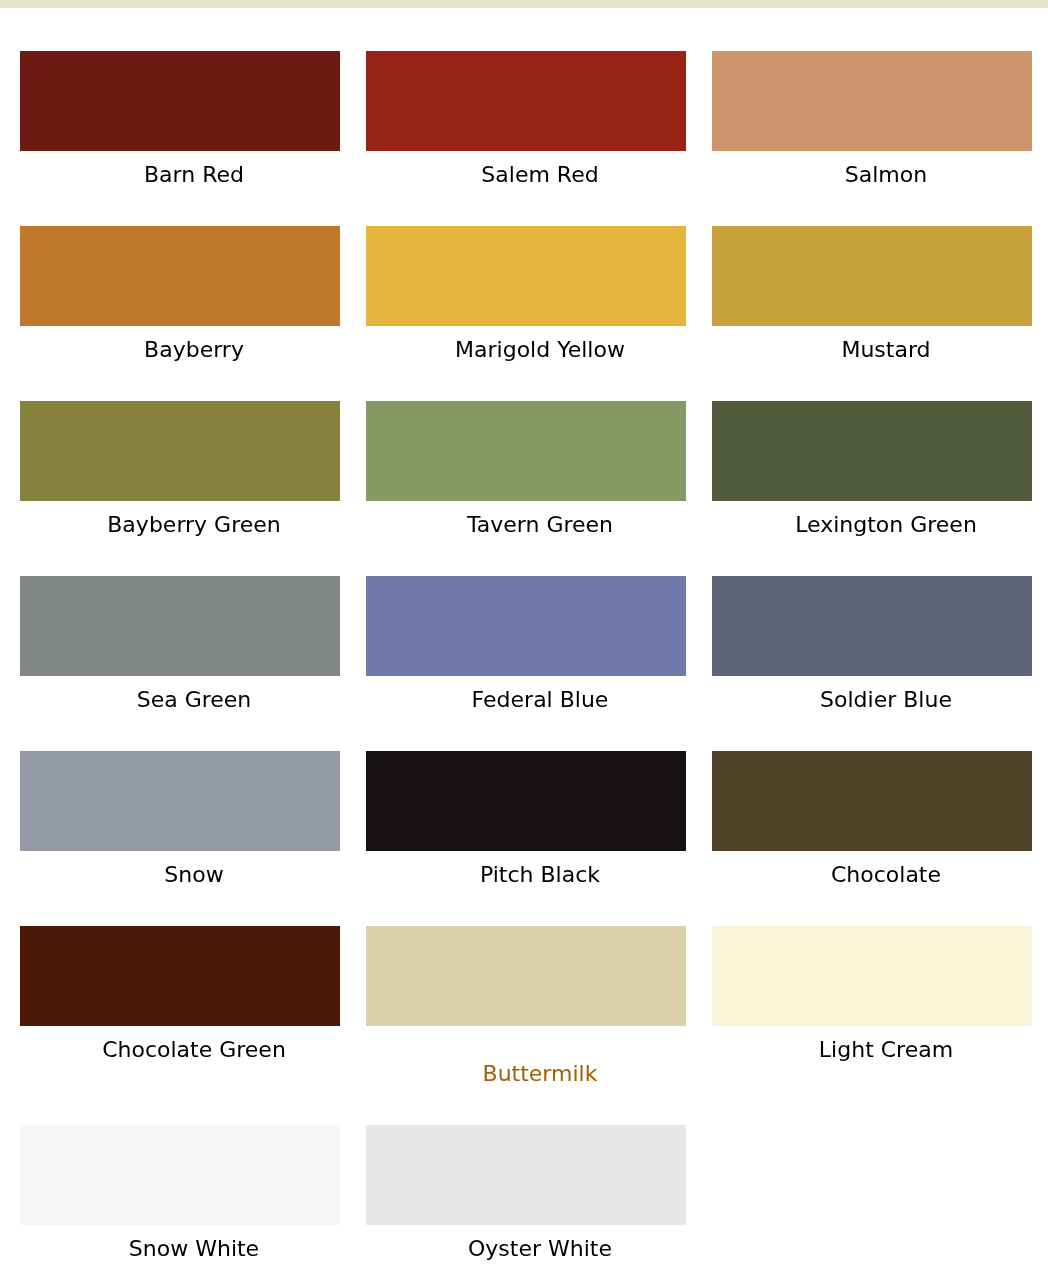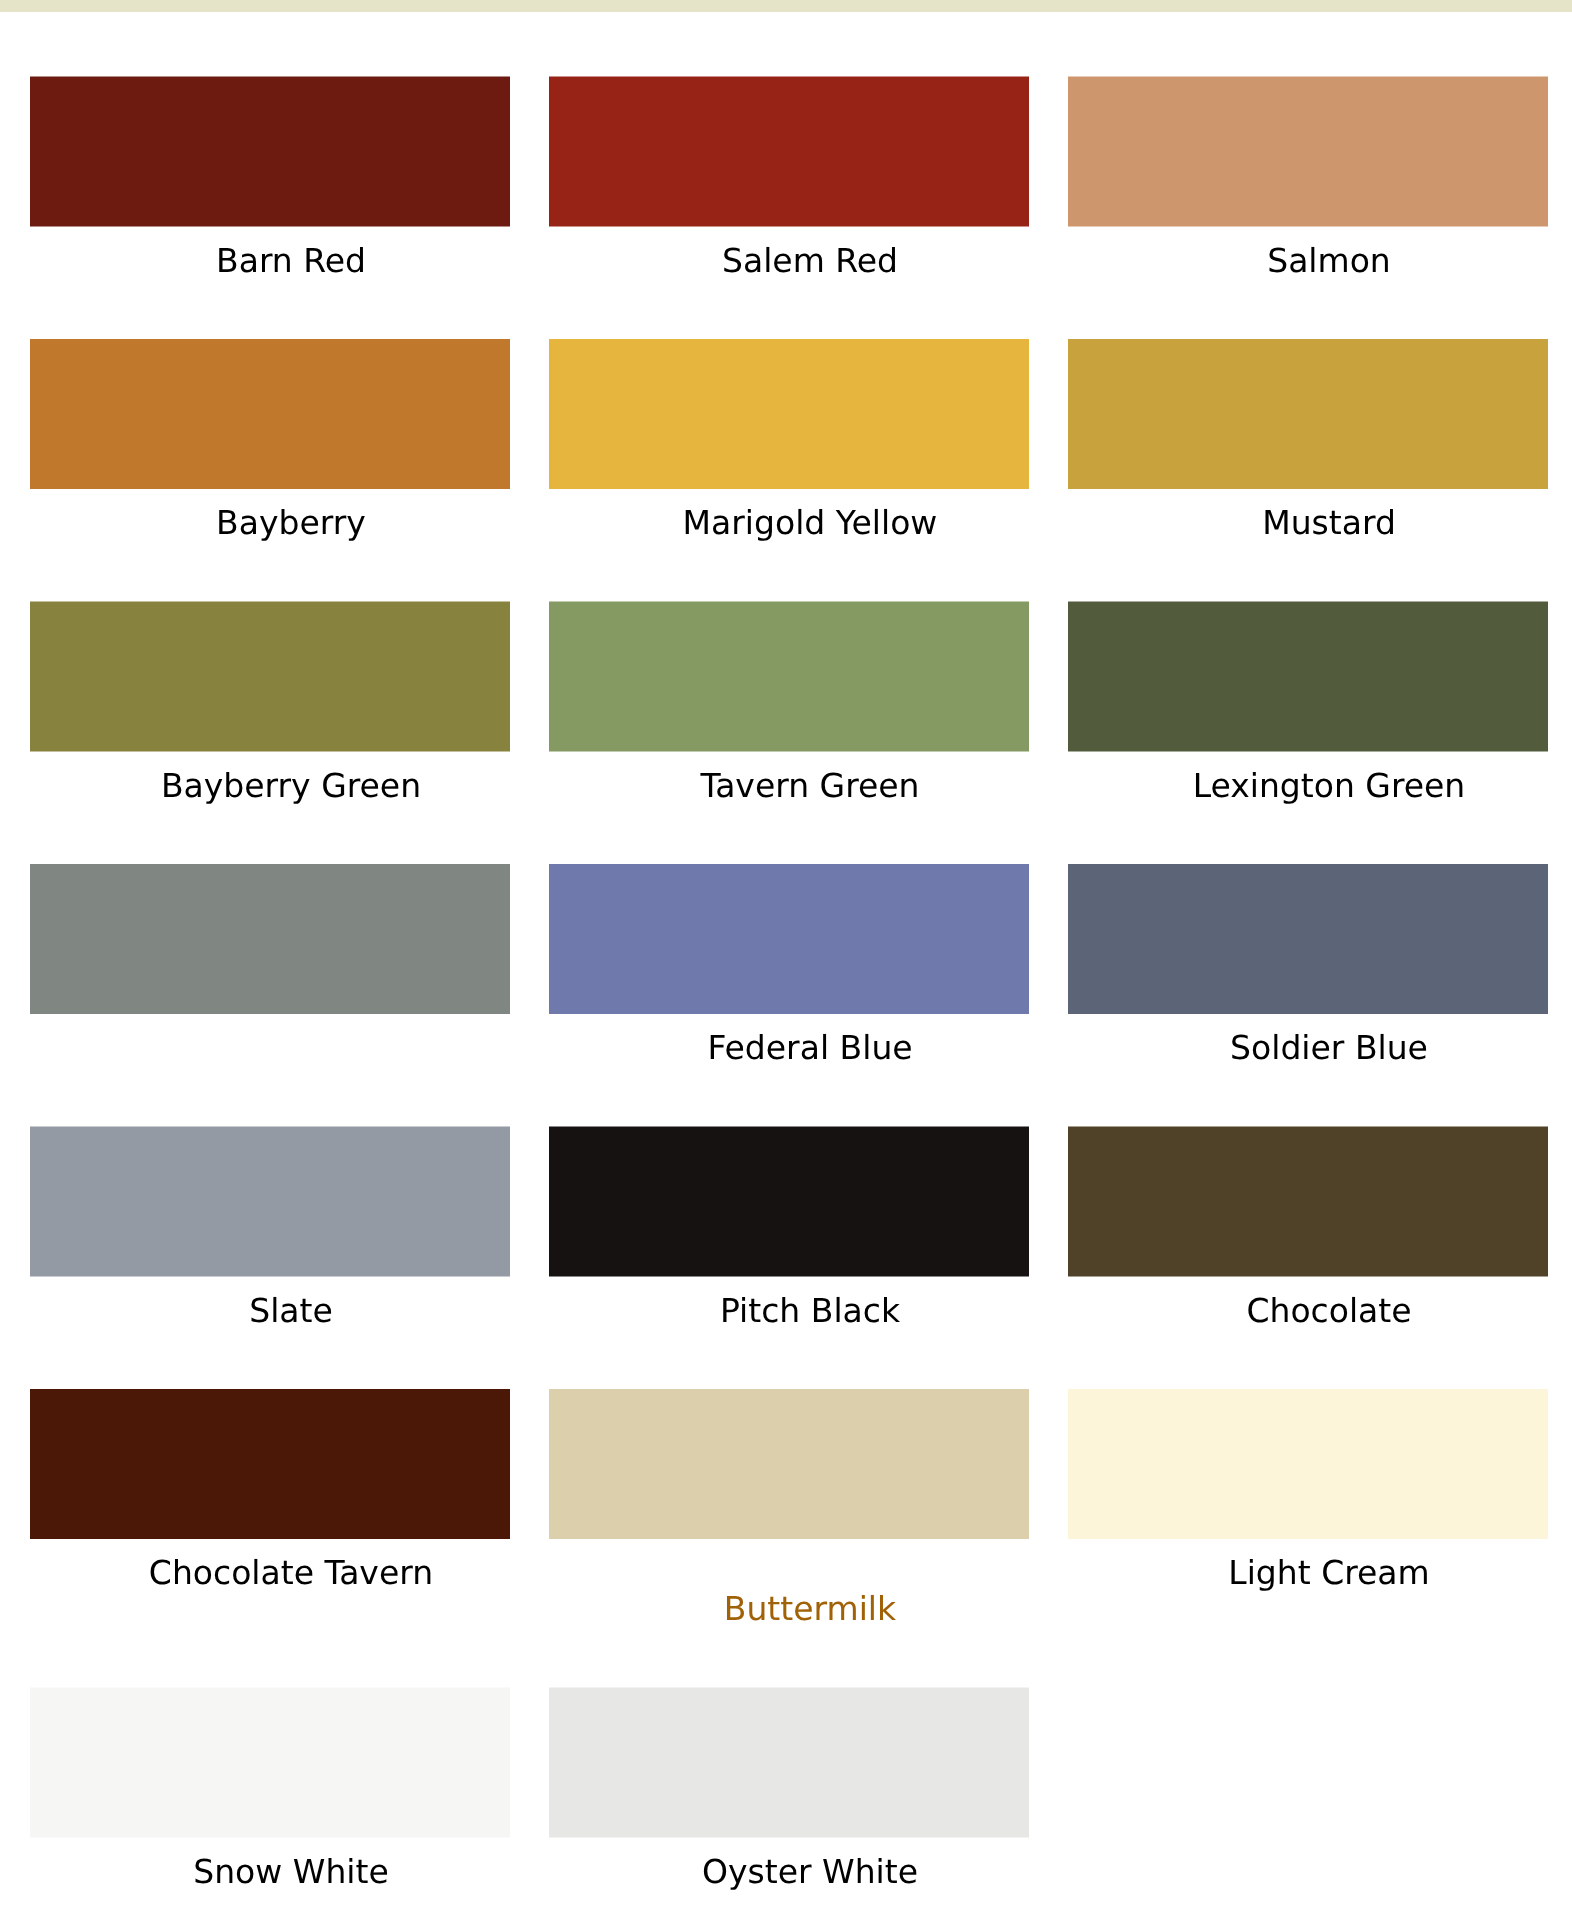--- a/index.html
+++ b/index.html
@@ -86,44 +86,45 @@
     <div class="swatch-cell">
       <span class="swatch-chip" style="background-color: rgb(133, 153, 99);"></span>
       <span class="swatch-label" style="color: rgb(0, 0, 0);">Tavern Green</span>
     </div>
     <div class="swatch-cell">
       <span class="swatch-chip" style="background-color: rgb(82, 92, 60);"></span>
       <span class="swatch-label" style="color: rgb(0, 0, 0);">Lexington Green</span>
     </div>
     <div class="swatch-cell">
       <span class="swatch-chip" style="background-color: rgb(128, 134, 130);"></span>
+      <span class="swatch-label" style="color: rgb(0, 0, 0);">Sea Green</span>
     </div>
     <div class="swatch-cell">
       <span class="swatch-chip" style="background-color: rgb(112, 121, 172);"></span>
       <span class="swatch-label" style="color: rgb(0, 0, 0);">Federal Blue</span>
     </div>
     <div class="swatch-cell">
       <span class="swatch-chip" style="background-color: rgb(92, 100, 120);"></span>
       <span class="swatch-label" style="color: rgb(0, 0, 0);">Soldier Blue</span>
     </div>
     <div class="swatch-cell">
       <span class="swatch-chip" style="background-color: rgb(147, 154, 164);"></span>
-      <span class="swatch-label" style="color: rgb(0, 0, 0);">Slate</span>
+      <span class="swatch-label" style="color: rgb(0, 0, 0);">Snow</span>
     </div>
     <div class="swatch-cell">
       <span class="swatch-chip" style="background-color: rgb(23, 18, 18);"></span>
       <span class="swatch-label" style="color: rgb(0, 0, 0);">Pitch Black</span>
     </div>
     <div class="swatch-cell">
       <span class="swatch-chip" style="background-color: rgb(80, 66, 41);"></span>
       <span class="swatch-label" style="color: rgb(0, 0, 0);">Chocolate</span>
     </div>
     <div class="swatch-cell">
       <span class="swatch-chip" style="background-color: rgb(75, 23, 6);"></span>
-      <span class="swatch-label" style="color: rgb(0, 0, 0);">Chocolate Tavern</span>
+      <span class="swatch-label" style="color: rgb(0, 0, 0);">Chocolate Green</span>
     </div>
     <div class="swatch-cell">
       <span class="swatch-chip" style="background-color: rgb(219, 208, 171);"></span>
       <span class="swatch-label" style="color: #a16207; margin-top: 24px;">Buttermilk</span>
     </div>
     <div class="swatch-cell">
       <span class="swatch-chip" style="background-color: rgb(253, 245, 217);"></span>
       <span class="swatch-label" style="color: rgb(0, 0, 0);">Light Cream</span>
     </div>
     <div class="swatch-cell">

